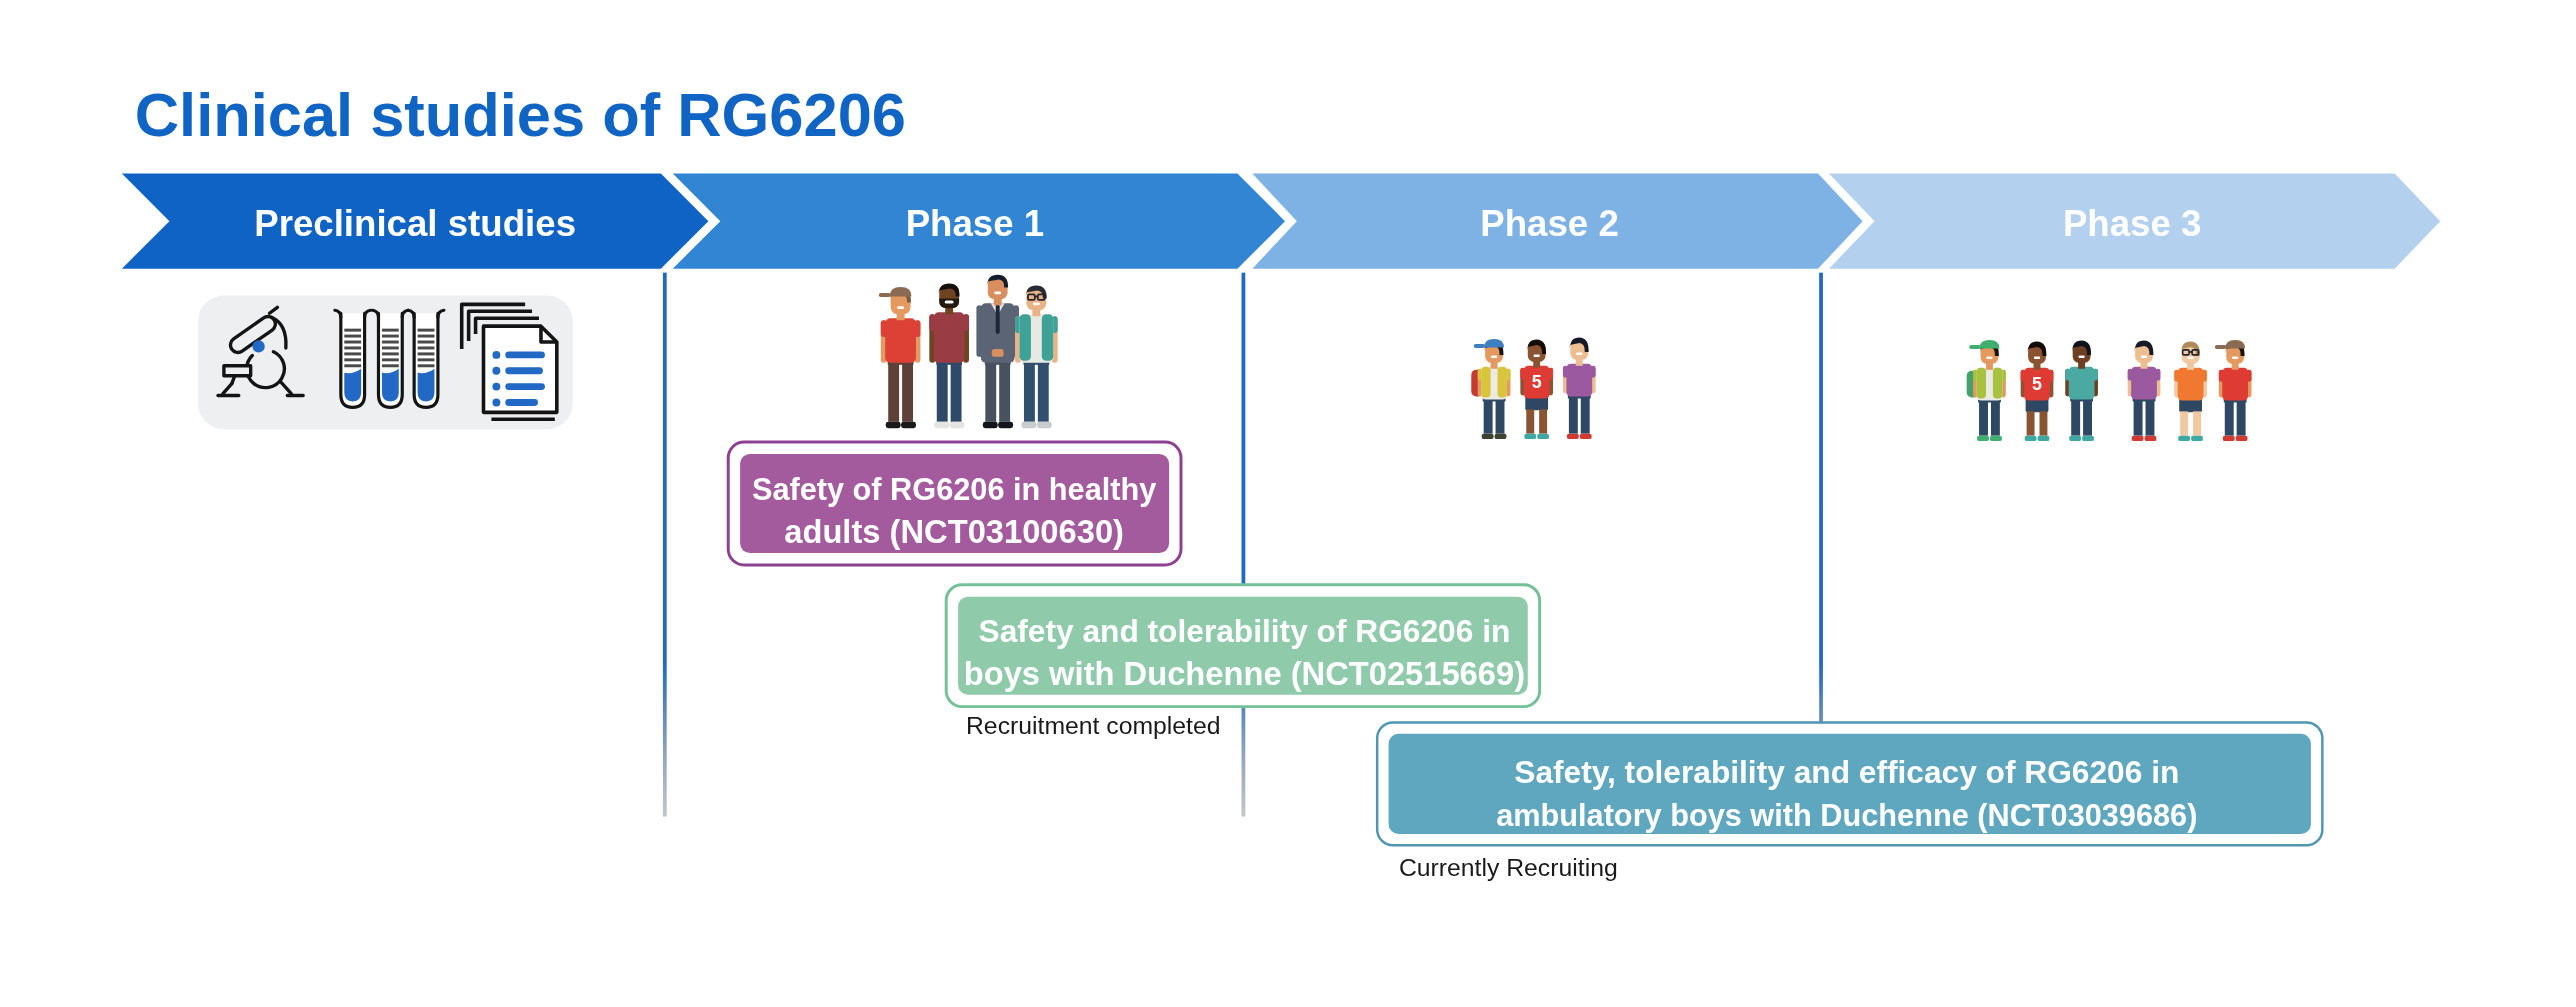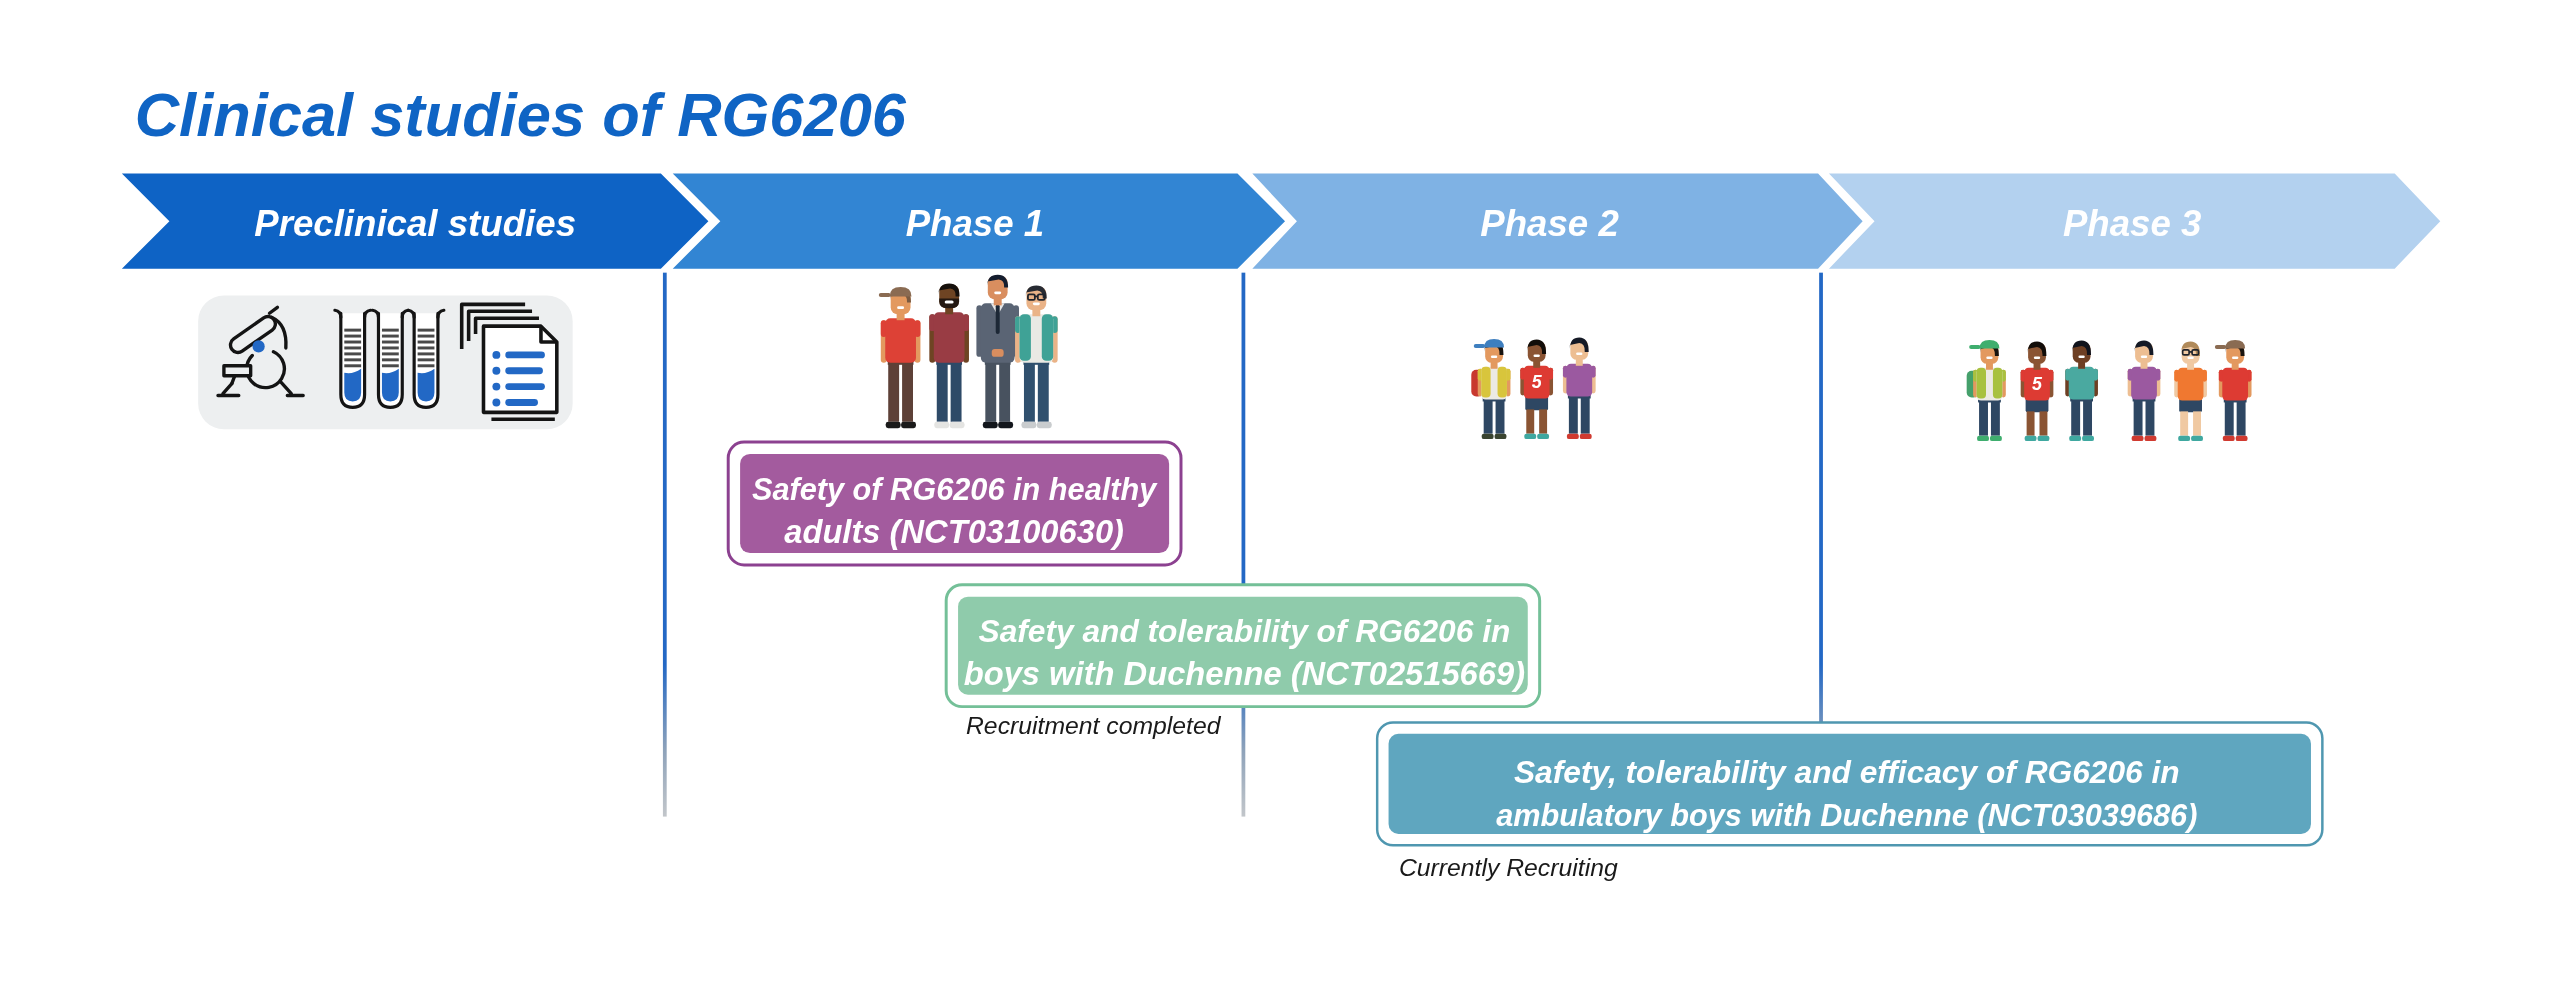--- a/index.html
+++ b/index.html
@@ -1,12 +1,12 @@
 <!DOCTYPE html>
-<html><head><meta charset="utf-8"><style>html,body{margin:0;padding:0;background:#ffffff;}.page{position:relative;width:2576px;height:1008px;background:#ffffff;overflow:hidden;font-style:italic;}</style></head><body>
+<html><head><meta charset="utf-8"><style>html,body{margin:0;padding:0;background:#ffffff;}.page{position:relative;width:2576px;height:1008px;background:#ffffff;overflow:hidden;}</style></head><body>
 <div class="page"><svg width="2576" height="1008" viewBox="0 0 2600 1017">
       <defs>
         <linearGradient id="dg" x1="0" y1="0" x2="0" y2="1">
           <stop offset="0" stop-color="#2368c5"></stop>
           <stop offset="0.72" stop-color="#2368c5"></stop>
           <stop offset="0.88" stop-color="#8fa3ba"></stop>
           <stop offset="1" stop-color="#c2c6ca"></stop>
         </linearGradient>
       </defs>
       <text x="136" y="137" font-family="Liberation Sans, sans-serif" font-size="62" font-weight="bold" fill="#0f64c4">Clinical studies of RG6206</text>

